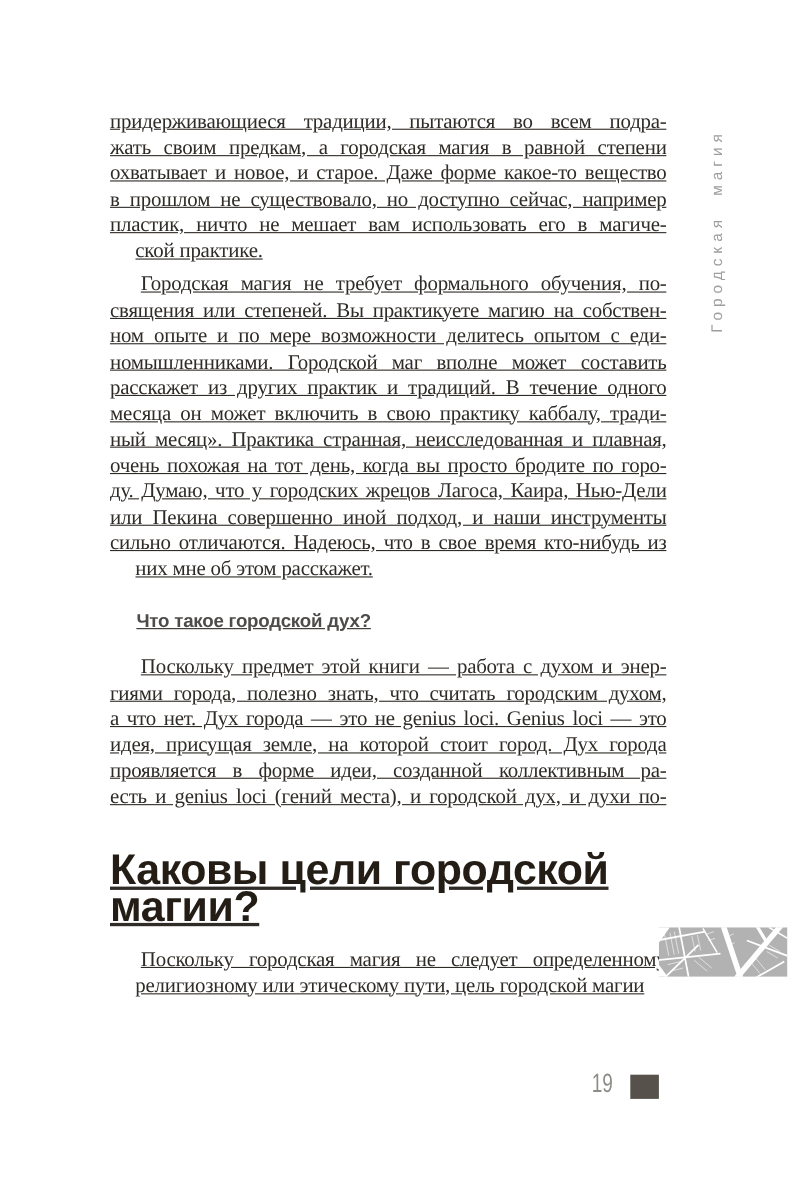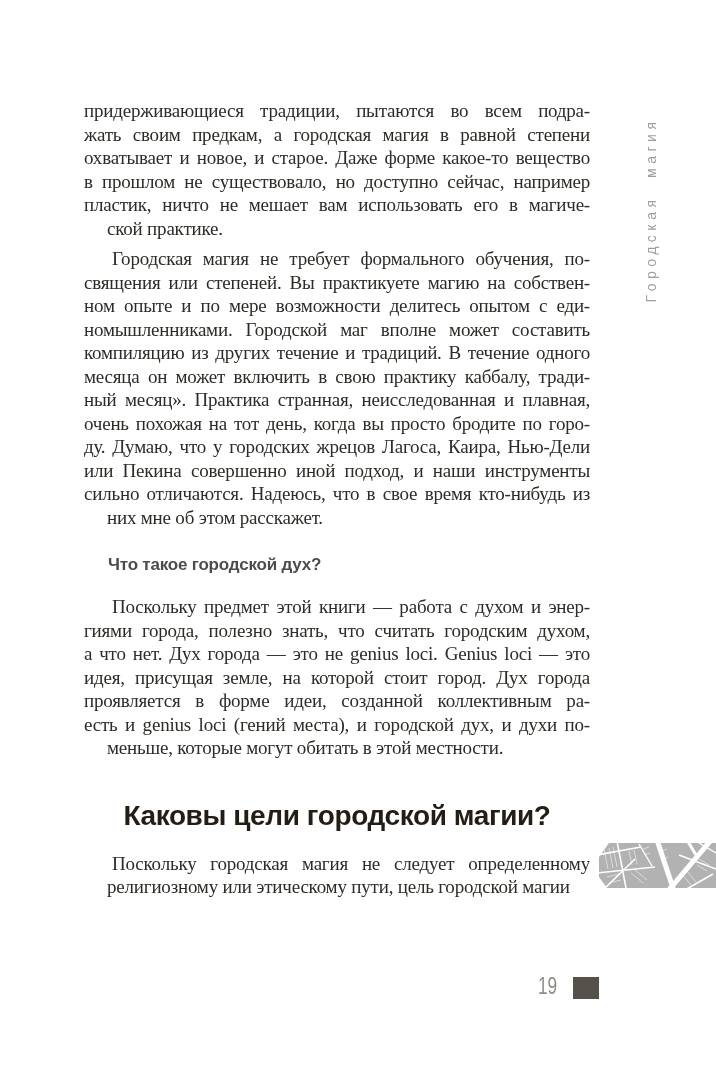--- a/index.html
+++ b/index.html
@@ -10,25 +10,26 @@
     overflow: hidden;
     font-family: "Liberation Serif", serif;
   }
   .page {
     position: absolute; inset: 0;
     background: #ffffff;
   }
   
   .text-block {
     position: absolute;
-    left: 84px; top: 99px;
+    left: 100px; top: 99px;
     width: 506px;
     color: #2f2b27;
     font-size: 19px;
     letter-spacing: -0.2px;
+    text-decoration: underline;
   }
   .para { margin: 0; }
   .para + .para { margin-top: 7px; }
   .line {
     height: 23.5px;
     line-height: 23.5px;
     white-space: nowrap;
     overflow: hidden;
     text-align: justify;
     text-align-last: justify;
@@ -42,24 +43,24 @@
     font-weight: 700;
     font-size: 17px;
     line-height: 26px;
     color: #4e4c4a;
     letter-spacing: -0.2px;
   }
   .heading-large {
     margin: 39px 0 20px 0;
     font-family: "Liberation Sans", sans-serif;
     font-weight: 700;
-    font-size: 28px;
+    font-size: 39px;
     line-height: 33px;
     color: #231d16;
-    text-align: center;
+    text-align: left;
     letter-spacing: -0.4px;
   }
   
   .vertical-title {
     position: absolute;
     left: 544px; top: 200px;
     width: 218px; height: 20px;
     transform: rotate(-90deg);
     transform-origin: center;
     font-family: "Liberation Sans", sans-serif;
@@ -107,38 +108,37 @@
         <div class="line">охватывает и новое, и старое. Даже форме какое-то вещество</div>
         <div class="line">в прошлом не существовало, но доступно сейчас, например</div>
         <div class="line">пластик, ничто не мешает вам использовать его в магиче-</div>
         <div class="line last">ской практике.</div>
       </div>
       <div class="para">
         <div class="line first-indent">Городская магия не требует формального обучения, по-</div>
         <div class="line">священия или степеней. Вы практикуете магию на собствен-</div>
         <div class="line">ном опыте и по мере возможности делитесь опытом с еди-</div>
         <div class="line">номышленниками. Городской маг вполне может составить</div>
-        <div class="line">компиляцию из других течение и традиций. В течение одного</div>
+        <div class="line">расскажет из других практик и традиций. В течение одного</div>
         <div class="line">месяца он может включить в свою практику каббалу, тради-</div>
         <div class="line">ный месяц». Практика странная, неисследованная и плавная,</div>
         <div class="line">очень похожая на тот день, когда вы просто бродите по горо-</div>
         <div class="line">ду. Думаю, что у городских жрецов Лагоса, Каира, Нью-Дели</div>
         <div class="line">или Пекина совершенно иной подход, и наши инструменты</div>
         <div class="line">сильно отличаются. Надеюсь, что в свое время кто-нибудь из</div>
         <div class="line last">них мне об этом расскажет.</div>
       </div>
       <div class="heading-small">Что такое городской дух?</div>
       <div class="para">
         <div class="line first-indent">Поскольку предмет этой книги — работа с духом и энер-</div>
         <div class="line">гиями города, полезно знать, что считать городским духом,</div>
         <div class="line">а что нет. Дух города — это не genius loci. Genius loci — это</div>
         <div class="line">идея, присущая земле, на которой стоит город. Дух города</div>
         <div class="line">проявляется в форме идеи, созданной коллективным ра-</div>
         <div class="line">есть и genius loci (гений места), и городской дух, и духи по-</div>
-        <div class="line last">меньше, которые могут обитать в этой местности.</div>
       </div>
       <div class="heading-large">Каковы цели городской магии?</div>
       <div class="para">
         <div class="line first-indent">Поскольку городская магия не следует определенному</div>
         <div class="line last">религиозному или этическому пути, цель городской магии</div>
       </div>
     </div>
 
   <div class="vertical-title">Городская магия</div>
 

